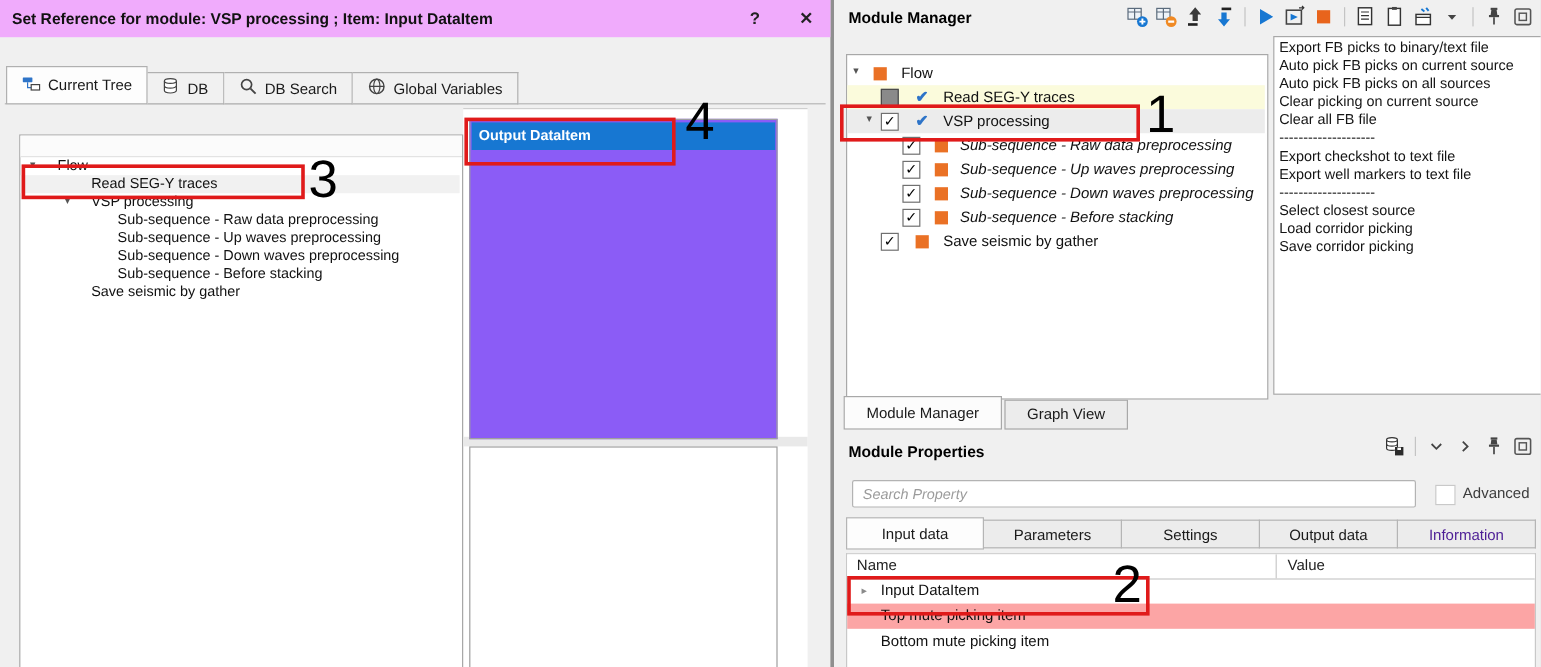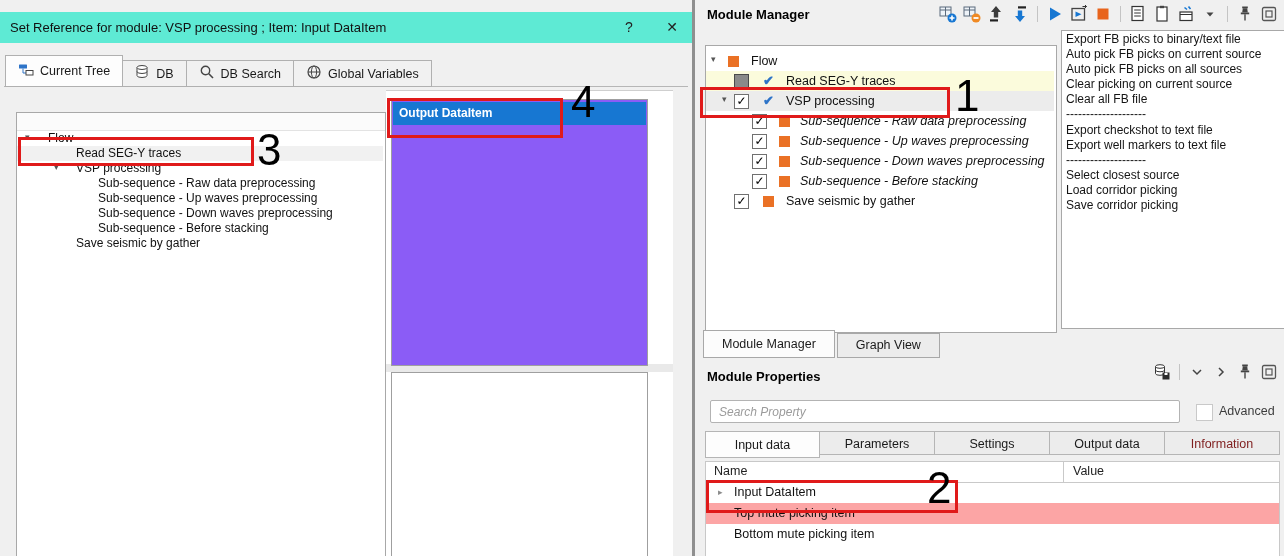--- a/index.html
+++ b/index.html
@@ -3,21 +3,21 @@
 <meta charset="utf-8">
 <style>
   html,body{margin:0;padding:0;background:#dcdcdc;}
   #root{position:relative;width:1284px;height:556px;overflow:hidden;
         font-family:"Liberation Sans",sans-serif;background:#f0f0f0;
         -webkit-font-smoothing:antialiased;}
   .abs{position:absolute;}
 
   
   #dialog{left:0;top:0;width:692px;height:556px;background:#f0f0f0;border-right:3px solid #8f8f8f;}
-  #dlg-titlebar{left:0;top:12px;width:692px;height:31px;background:#5eead4;}
+  #dlg-titlebar{left:0;top:0;width:692px;height:31px;background:#f0abfc;font-weight:bold;}
   #dlg-title{left:10px;top:0;line-height:31px;font-size:13px;color:#111;white-space:nowrap;}
   #dlg-help{left:612px;top:0;width:34px;height:31px;text-align:center;line-height:31px;font-size:14px;color:#222;cursor:default;}
   #dlg-close{left:652px;top:0;width:40px;height:31px;text-align:center;line-height:31px;font-size:14px;color:#222;cursor:default;}
 
   #dlg-tabs{left:5px;top:57px;height:30px;display:flex;align-items:flex-end;}
   .dlg-tab{display:flex;align-items:center;gap:6px;padding:0 12px;height:25px;background:#f1f1f1;
            border:1px solid #b0b0b0;border-left:none;font-size:12.5px;color:#1a1a1a;position:relative;z-index:1;}
   .dlg-tab:first-child{border-left:1px solid #b0b0b0;}
   .dlg-tab.active{height:30px;background:#fdfdfd;z-index:3;border-left:1px solid #b0b0b0;margin-right:-1px;}
   #dlg-tabline{left:4px;top:86px;width:684px;height:1px;background:#b6b6b6;z-index:0;}
@@ -68,26 +68,26 @@
   #mp-title{left:12px;top:369px;font-size:13px;font-weight:bold;color:#000;}
   #mp-toolbar{right:5px;top:362px;display:flex;align-items:center;gap:4px;}
 
   #mp-search{left:15px;top:400px;width:470px;height:23px;border:1px solid #b3b3b3;border-radius:2px;
              background:#fff;font-size:12px;padding:0 8px;box-sizing:border-box;outline:none;
              font-family:"Liberation Sans",sans-serif;color:#222;}
   #mp-search::placeholder{font-style:italic;color:#9b9b9b;}
   #mp-advanced-box{left:501px;top:404px;width:15px;height:15px;background:#fff;border:1px solid #c9c9c9;}
   #mp-advanced-lbl{left:524px;top:404px;font-size:12.5px;color:#3c3c3c;}
 
-  #prop-tabs{left:10px;top:431px;width:575px;height:27px;display:flex;align-items:flex-start;}
+  #prop-tabs{left:10px;top:431px;width:575px;height:27px;display:flex;align-items:center;}
   .prop-tab{width:115px;box-sizing:border-box;text-align:center;font-size:12.5px;color:#1a1a1a;
             background:#ececec;border:1px solid #b5b5b5;border-left:none;height:24px;line-height:24px;}
   .prop-tab:first-child{border-left:1px solid #b5b5b5;}
   .prop-tab.active{background:#fdfdfd;height:27px;line-height:27px;border-left:1px solid #b5b5b5;}
-  .prop-tab.disabled{color:#7f1d1d;}
+  .prop-tab.disabled{color:#4c1d95;}
 
   #prop-table{left:10px;top:461px;width:575px;height:95px;background:#fff;border:1px solid #c8c8c8;border-bottom:none;box-sizing:border-box;}
   #pt-header{position:absolute;left:0;top:0;width:100%;height:20px;background:#fff;border-bottom:1px solid #c9c9c9;font-size:12.5px;color:#222;}
   #pt-col-name{position:absolute;left:8px;top:2px;}
   #pt-col-value{position:absolute;left:367px;top:2px;}
   #pt-divider{position:absolute;left:357px;top:0;width:1px;height:20px;background:#c9c9c9;}
   .pt-row{position:absolute;left:0;width:573px;height:21px;font-size:12.5px;color:#111;line-height:21px;white-space:nowrap;}
   .pt-row.gray{background:#fca5a5;}
   .pt-row .exp{position:absolute;left:12px;top:0;font-size:9px;color:#8a8a8a;}
   .pt-row .nm{position:absolute;left:28px;top:0;}

